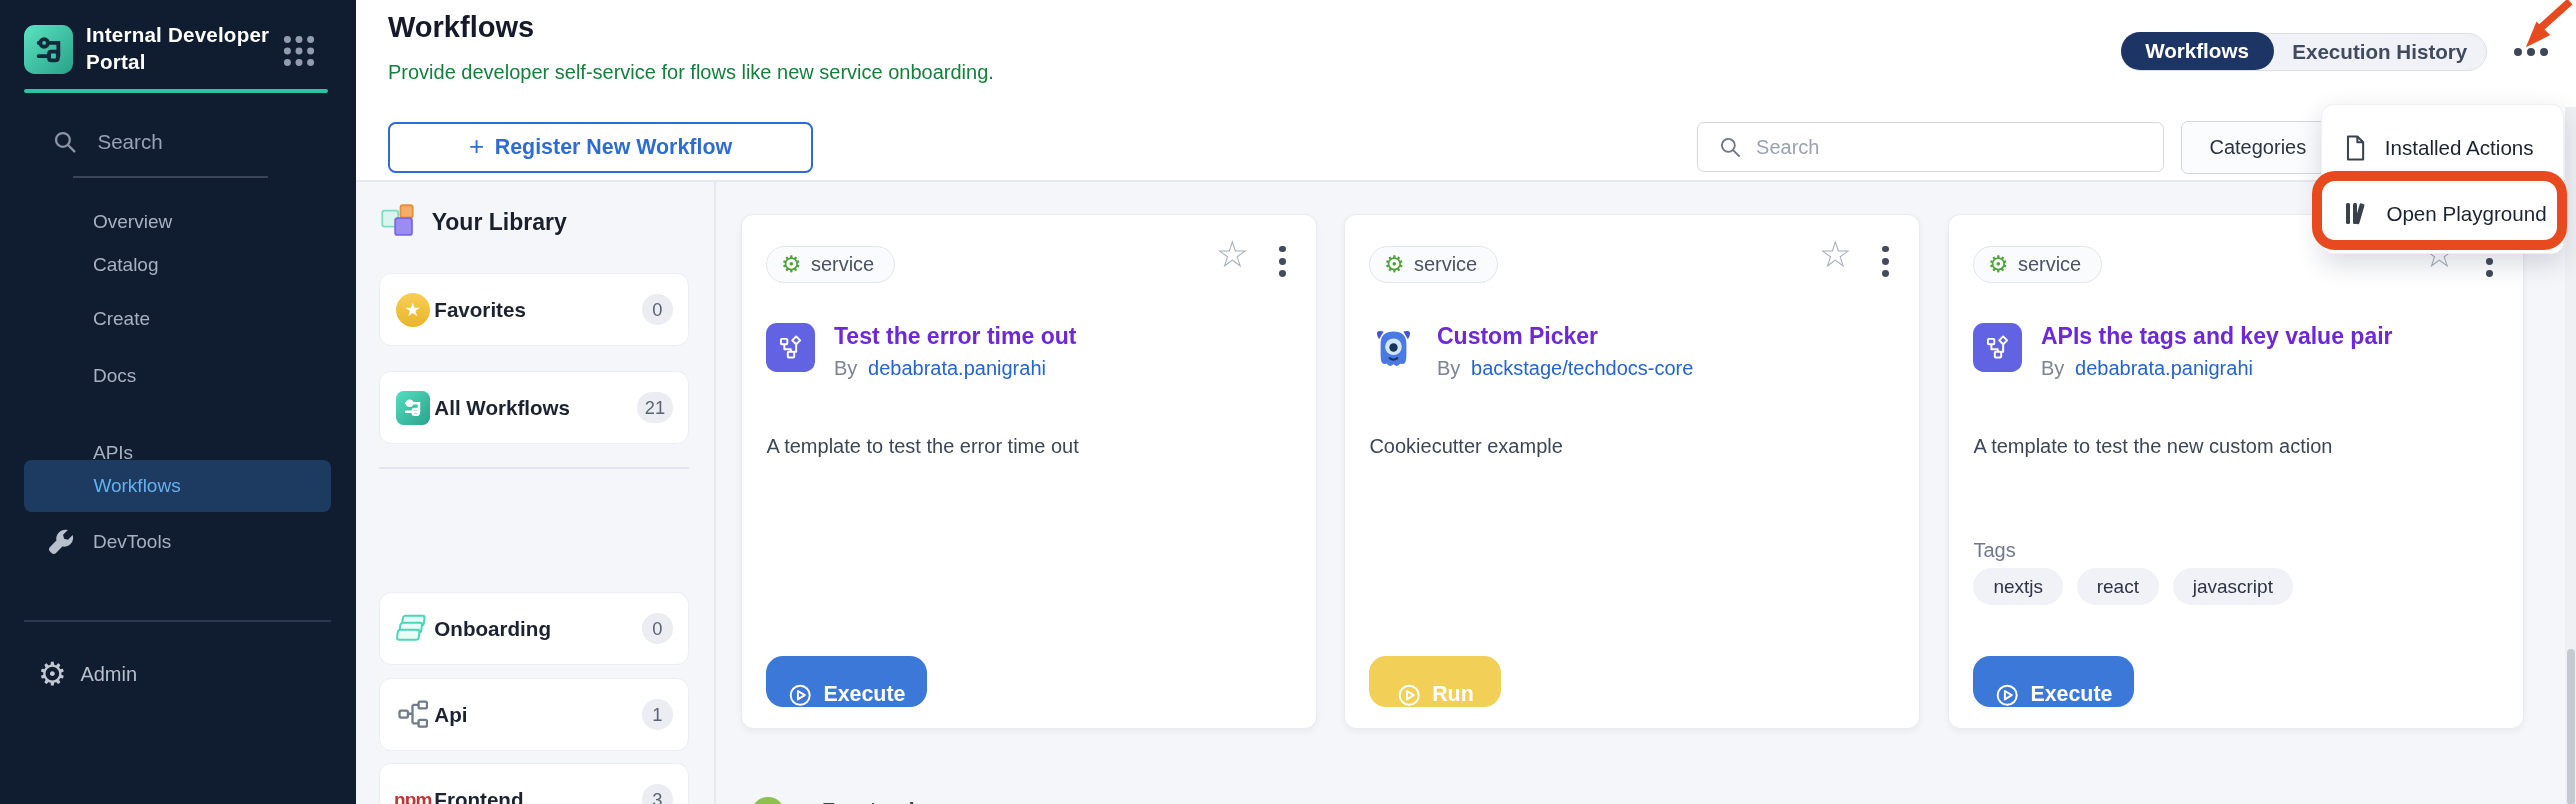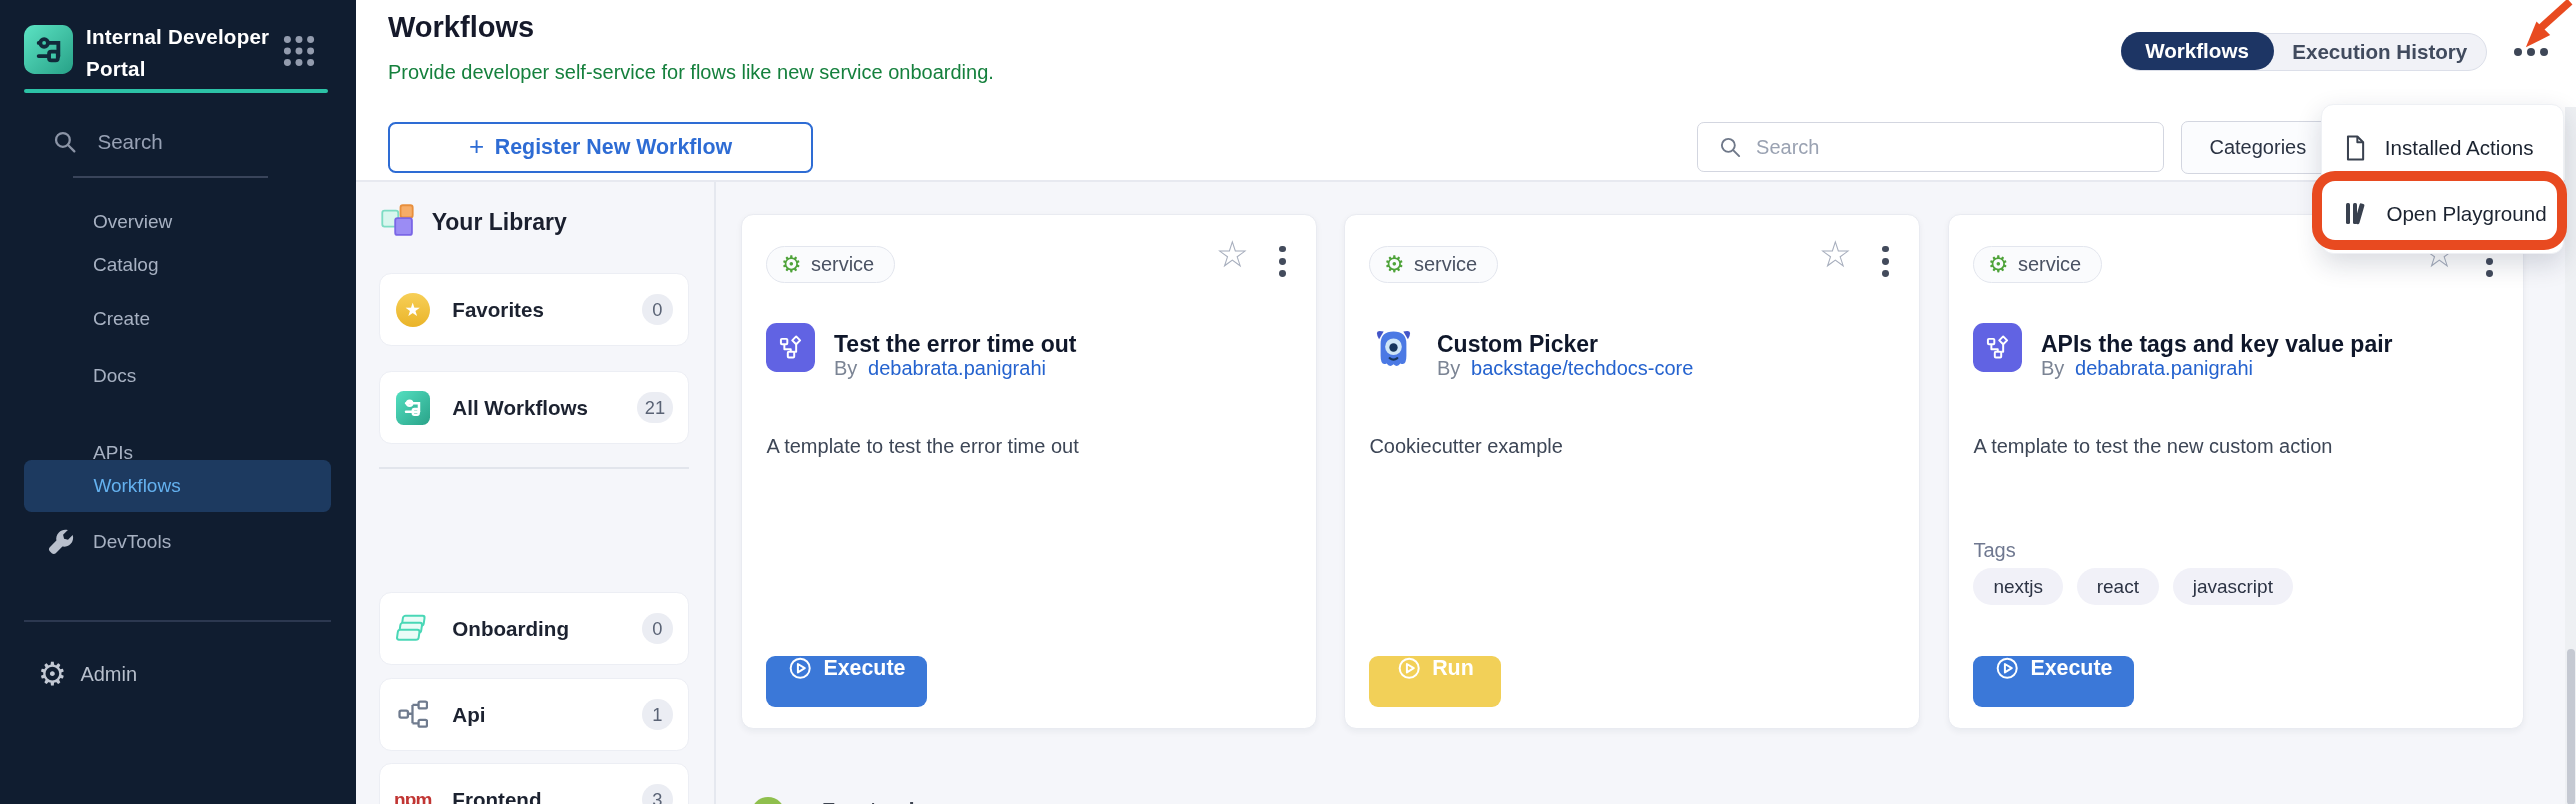--- a/index.html
+++ b/index.html
@@ -7,21 +7,21 @@
               font-family:"Liberation Sans", sans-serif; }
   .abs { position:absolute; }
   #stage { position:relative; width:2576px; height:805px; overflow:hidden; }
 
   
   #sidebar { left:0; top:0; width:356px; height:805px; background:#101d30; z-index:5; }
   .brand-logo { left:24.4px; top:25px; width:49px; height:49px; border-radius:10.7px;
     background:linear-gradient(135deg,#5ce3c3 0%,#27a187 100%);
     display:flex; align-items:center; justify-content:center; }
   .brand-title { left:86px; top:21.4px; width:206px; color:#fff; font-size:20.6px;
-    line-height:32px; font-weight:700; letter-spacing:0.2px; }
+    line-height:27px; font-weight:700; letter-spacing:0.2px; }
   .grid-dots { left:282px; top:34px; }
   .teal-rule { left:24.4px; top:89px; width:304px; height:3.8px; background:#2cc2a6; border-radius:2.3px; }
   .side-search-row { left:53px; top:130px; display:flex; align-items:center; gap:20px; }
   .side-search-text { color:#97a1b4; font-size:20.6px; }
   .side-search-line { left:73px; top:176px; width:195px; height:1.5px; background:#39445a; }
   .nav-item { left:93px; color:#a7b1c2; font-size:19px; cursor:default; }
   .nav-active-pill { left:24.4px; top:460px; width:307px; height:52px; background:#1d3a60;
     border-radius:7.6px; display:flex; align-items:center; }
   .nav-active-pill span { margin-left:69px; color:#64b1ef; font-size:19px; }
   .devtools-row { left:47px; top:527px; display:flex; align-items:center; gap:17px; }
@@ -60,21 +60,21 @@
   #content-bg { left:356px; top:182px; width:2220px; height:623px; background:#f5f6fa; }
   .v-divider { left:714px; top:182px; width:1.5px; height:623px; background:#e5e8ef; }
 
   
   .lib-header { left:380px; top:203px; display:flex; align-items:center; gap:13.7px; }
   .lib-header .t { font-size:23px; font-weight:700; color:#1a1f2e; }
   .lib-card { left:379px; width:310px; height:73px; background:#fff; border:1.5px solid #eceef4;
     border-radius:12.2px; display:flex; align-items:center; padding:0 15.3px 0 15.3px; cursor:pointer; }
   .lib-card.selected { border:2.3px solid #2e6cd4; background:#eef6fe; }
   .lib-ico { width:35px; display:flex; justify-content:center; }
-  .lib-label { margin-left:22px; font-size:20.6px; font-weight:600; color:#1c2230; flex:1; }
+  .lib-label { margin-left:4px; font-size:20.6px; font-weight:600; color:#1c2230; flex:1; }
   .count-pill { min-width:30.5px; height:30.5px; padding:0 7.6px; border-radius:15.3px; background:#ebedf3;
     color:#5a6375; font-size:18.3px; display:flex; align-items:center; justify-content:center; }
   .count-pill.sel { background:#2e6cd4; color:#fff; min-width:35px; }
   .lib-sep { left:379px; top:467px; width:310px; height:1.5px; background:#e2e5ec; }
   .fav-circ { width:34px; height:34px; border-radius:50%;
     background:linear-gradient(180deg,#f7cf57,#eab429);
     display:flex; align-items:center; justify-content:center; color:#fff; font-size:18.3px; }
   .wf-sq { width:34px; height:34px; border-radius:7.6px;
     background:linear-gradient(135deg,#53dfc0,#2aa389); display:flex; align-items:center; justify-content:center; }
   .npm-txt { color:#c13533; font-weight:800; font-size:19px; letter-spacing:-0.8px; }
@@ -85,30 +85,30 @@
   .chip { position:absolute; left:24.4px; top:30.5px; height:37px; padding:0 20px 0 13.7px; border-radius:19px;
     border:1.5px solid #e3e6ee; background:#fafbfd; display:flex; align-items:center; gap:9.2px; }
   .chip .g { color:#4fa33a; font-size:23px; line-height:23px; }
   .chip .ct { color:#4a5263; font-size:20px; }
   .star-btn { position:absolute; right:67px; top:21.4px; font-size:37px; color:#a7aebd; cursor:pointer; line-height:37px;}
   .kebab-v { position:absolute; right:30.5px; top:30.5px; display:flex; flex-direction:column; gap:5.3px; cursor:pointer; }
   .kebab-v i { width:6.9px; height:6.9px; border-radius:50%; background:#434b5c; }
   .wicon { position:absolute; left:24.4px; top:108px; width:49px; height:49px; border-radius:10.7px;
     background:#6163e3; display:flex; align-items:center; justify-content:center; }
   .wicon.plain { background:transparent; }
-  .wtitle { position:absolute; left:92px; top:116px; font-size:23px; font-weight:750; color:#0f172a; }
+  .wtitle { position:absolute; left:92px; top:108px; font-size:23px; font-weight:750; color:#6d28d9; }
   .wby { position:absolute; left:92px; top:142px; font-size:20px; color:#7b8494; display:flex; gap:10.7px; }
   .wby a { color:#2563cf; text-decoration:none; cursor:pointer; }
   .wdesc { position:absolute; left:24.4px; top:220px; font-size:20px; color:#3d4656; width:527px; }
   .tags-label { position:absolute; left:24.4px; top:324px; font-size:20px; color:#6f7890; }
   .tags-row { position:absolute; left:24.4px; top:353px; display:flex; gap:13.7px; }
   .tag-pill { height:37px; padding:0 20px; border-radius:19px; background:#f1f1f8;
     display:flex; align-items:center; font-size:19px; color:#2c3344; }
-  .act-btn { position:absolute; left:24.4px; top:441px; height:51px; border:none; border-radius:9px;
-    color:#fff; font-size:21.4px; font-weight:700; display:flex; align-items:flex-start; justify-content:center;
+  .act-btn { position:absolute; left:24.4px; top:441px; height:51px; border:none; border-radius:17px;
+    color:#fff; font-size:21.4px; font-weight:700; display:flex; align-items:flex-end; justify-content:center;
     gap:10.7px; cursor:pointer; font-family:"Liberation Sans",sans-serif; }
   .act-blue { background:#3b78d8; width:161px; }
   .act-yellow { background:#f2d058; width:132px; }
 
   
   .psec-ico { left:751px; top:797px; width:34px; height:34px; border-radius:50%; background:#8fbf4d; }
   .psec-lbl { left:822px; top:799px; font-size:21.4px; font-weight:700; color:#3e4450; }
 
   
   .menu-caret { left:2515px; top:93px; width:21.4px; height:21.4px; background:#fff; border-radius:3.8px;

